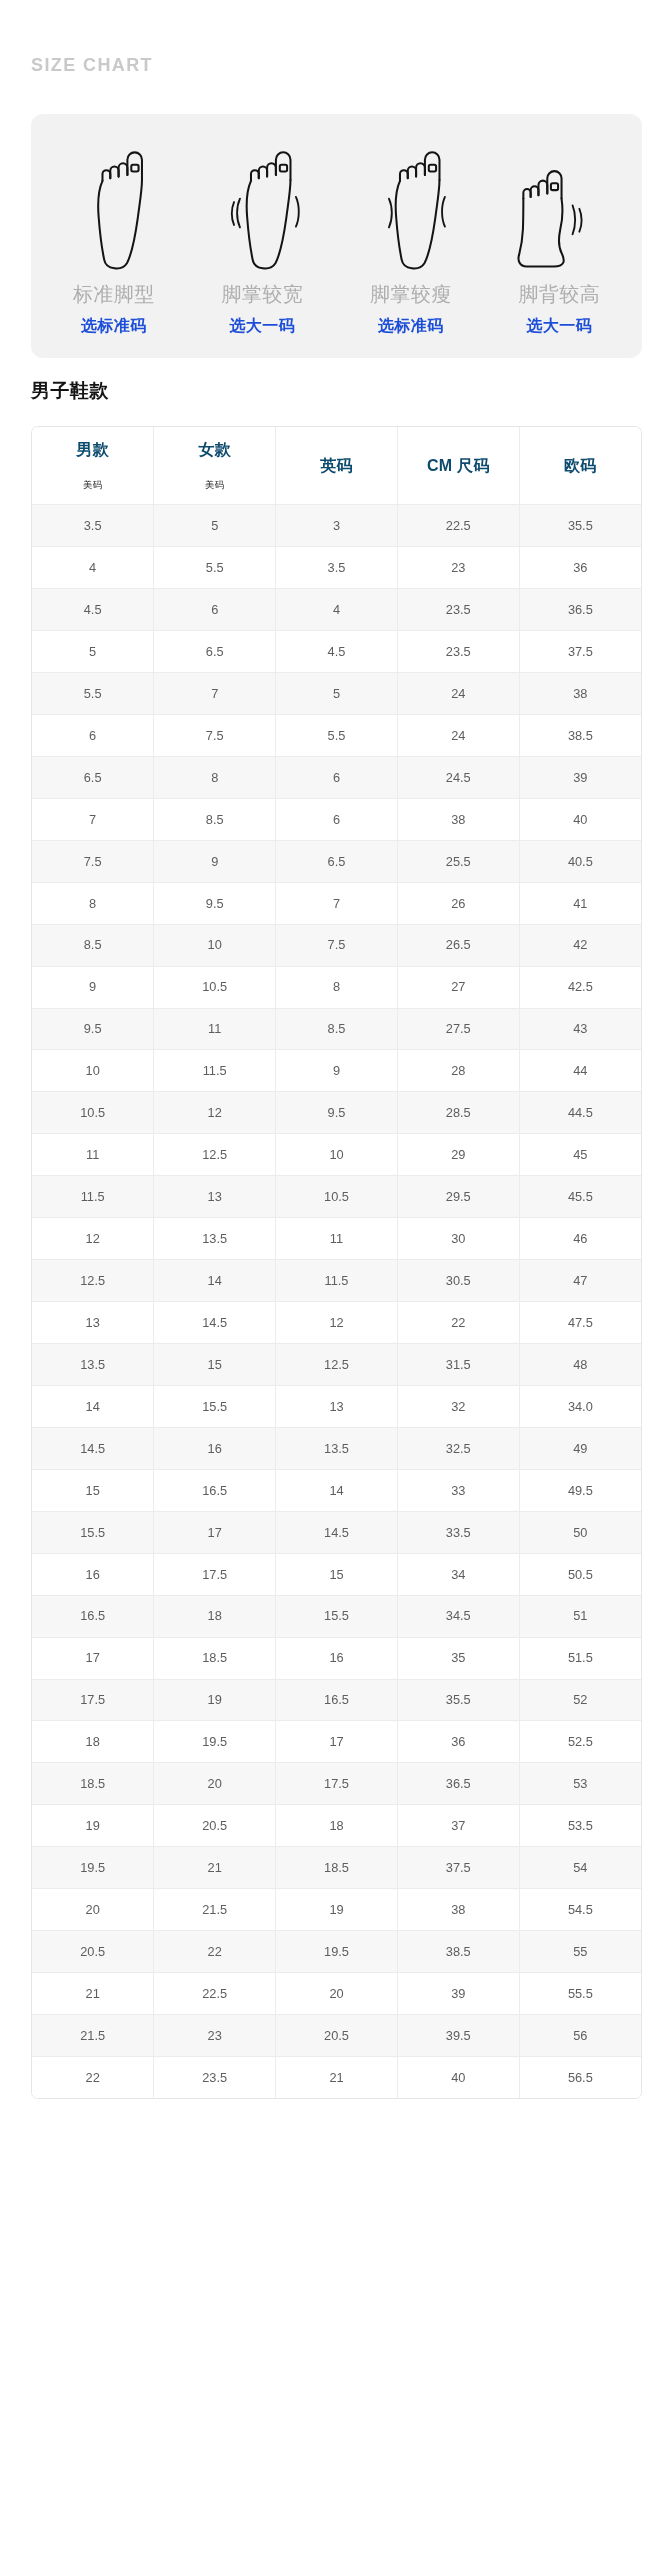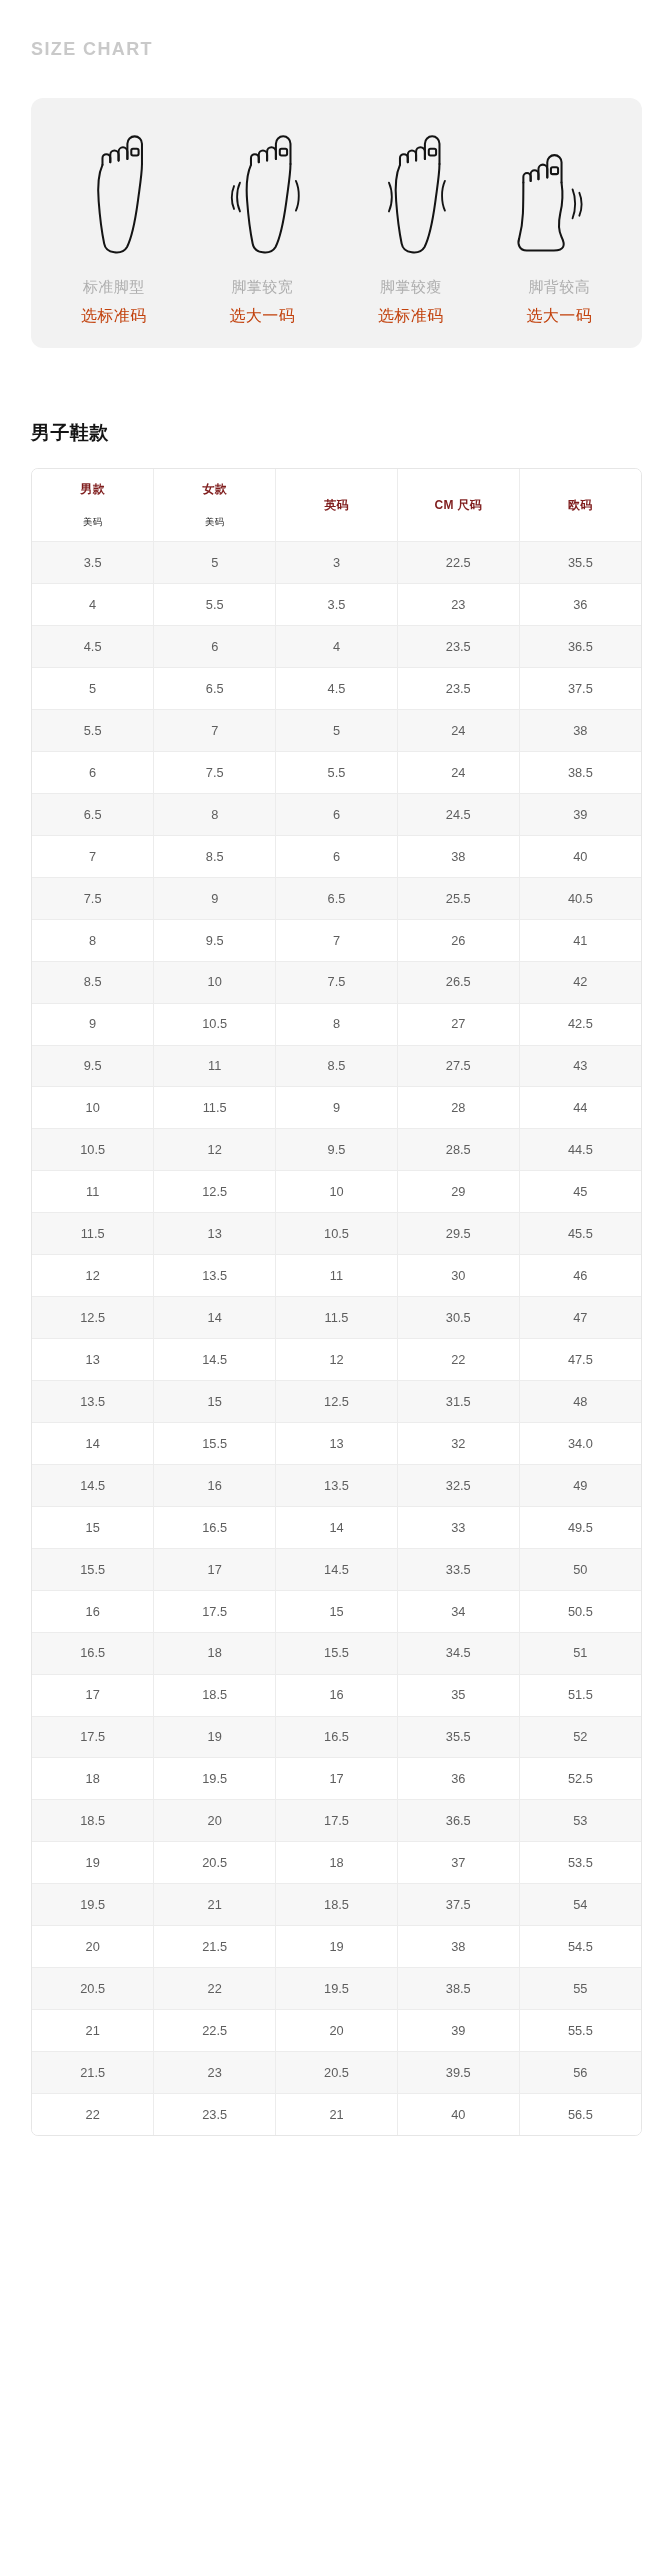--- a/index.html
+++ b/index.html
@@ -4,21 +4,21 @@
 <style>
   * { box-sizing: border-box; margin: 0; padding: 0; }
   html, body {
     width: 673px;
     background: #ffffff;
     font-family: "Liberation Sans", "DejaVu Sans", sans-serif;
     -webkit-font-smoothing: antialiased;
   }
   .page {
     width: 673px;
-    padding: 1px 31px;
+    padding: 17px 31px;
     background: #ffffff;
   }
 
   
   .header { padding-top: 39px; }
   .eyebrow {
     font-size: 18px;
     letter-spacing: 1.4px;
     color: #c9c9c9;
     font-weight: 700;
@@ -50,38 +50,38 @@
     align-items: center;
   }
   .foot-figure {
     height: 136px;
     display: flex;
     align-items: flex-end;
     justify-content: center;
   }
   .foot-figure svg { display: block; }
   .foot-caption {
-    margin-top: 19px;
-    font-size: 15px;
+    margin-top: 7px;
+    font-size: 20px;
     color: #aeaeae;
     letter-spacing: 0.4px;
     line-height: 1.2;
   }
   .foot-advice {
     margin-top: 10.2px;
     font-size: 16px;
-    font-weight: 400;
-    color: #c2410c;
+    font-weight: 700;
+    color: #1d4ed8;
     letter-spacing: 0.4px;
     line-height: 1.2;
   }
 
   
   .section-heading {
-    margin-top: 72px;
+    margin-top: 20px;
     font-size: 19px;
     font-weight: 700;
     color: #141414;
     letter-spacing: 0.4px;
   }
 
   
   .size-table-wrap {
     margin-top: 22px;
     border: 0.9px solid #e6e6e6;
@@ -103,23 +103,23 @@
   table.size-table td:last-child { border-right: none; }
   table.size-table tr:last-child td { border-bottom: none; }
 
   thead th {
     background: #ffffff;
     padding: 13.6px 1.7px 12.8px;
     vertical-align: middle;
   }
   .th-main {
     display: block;
-    font-size: 12px;
+    font-size: 16px;
     font-weight: 700;
-    color: #7f1d1d;
+    color: #0c4a6e;
     line-height: 1.25;
     letter-spacing: 0.3px;
   }
   .th-sub {
     display: block;
     font-size: 9.4px;
     font-weight: 400;
     color: #2a2a2a;
     line-height: 1.3;
     margin-top: 19px;

